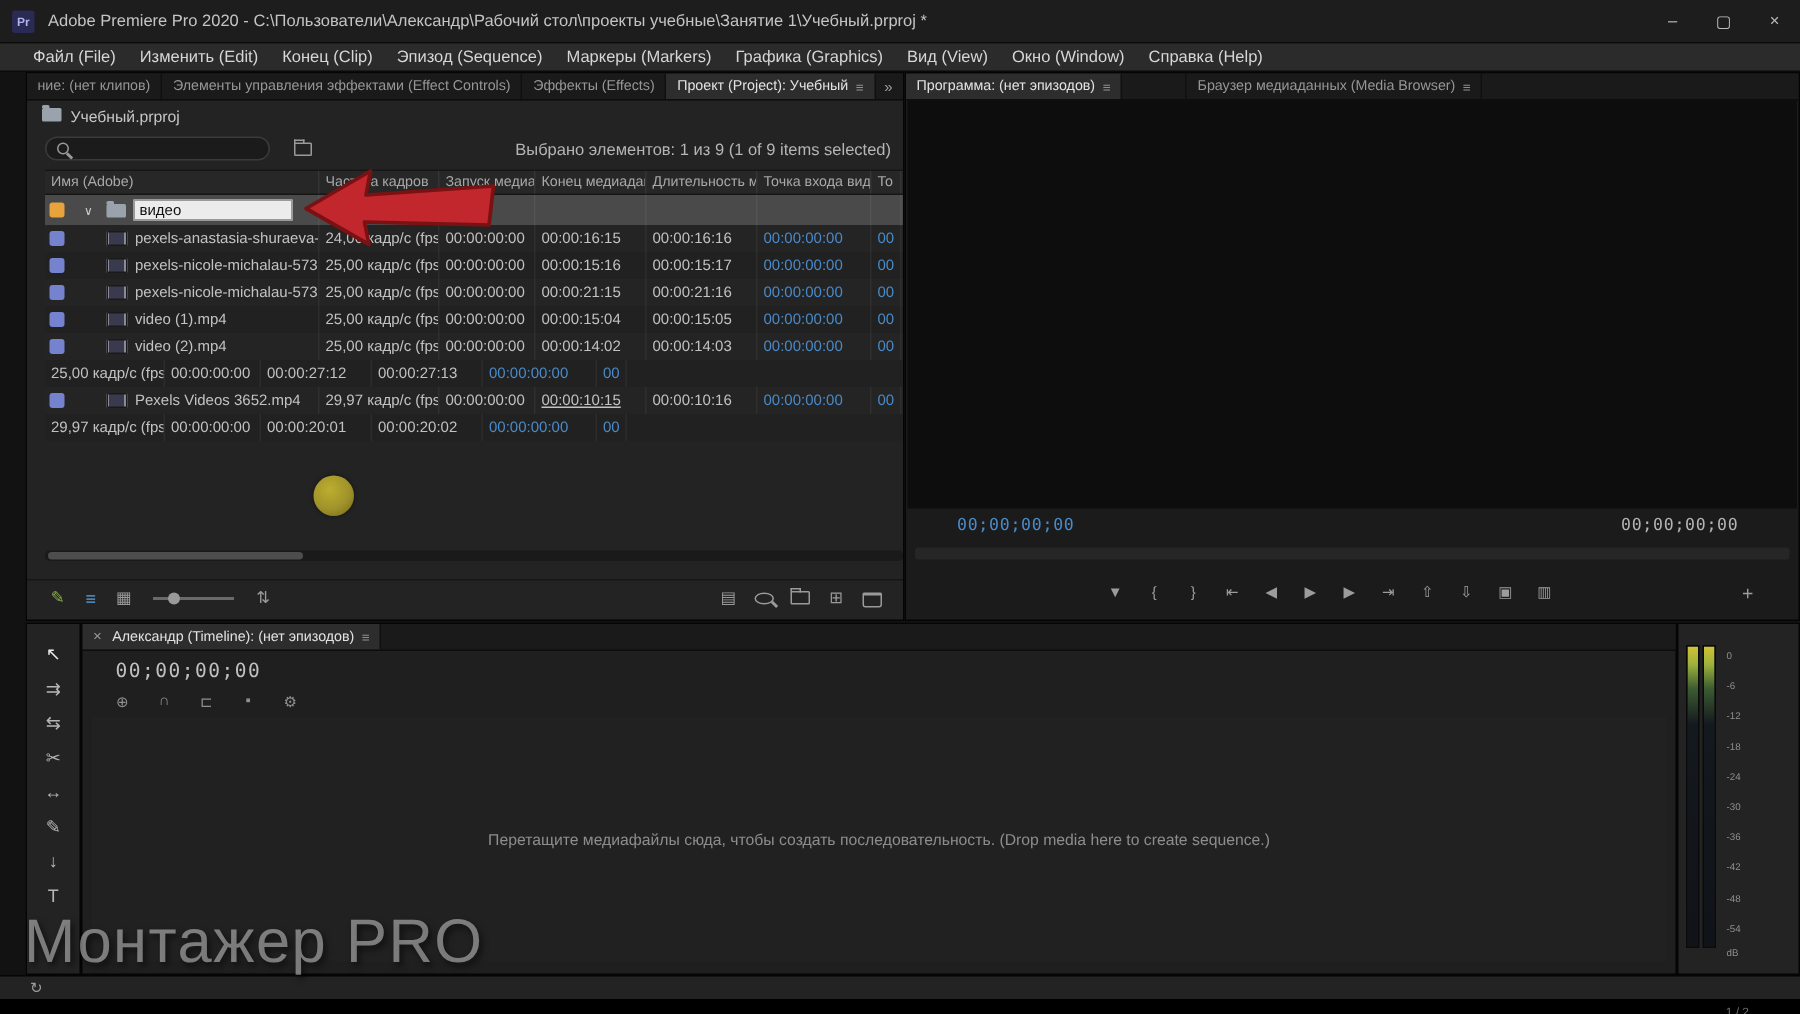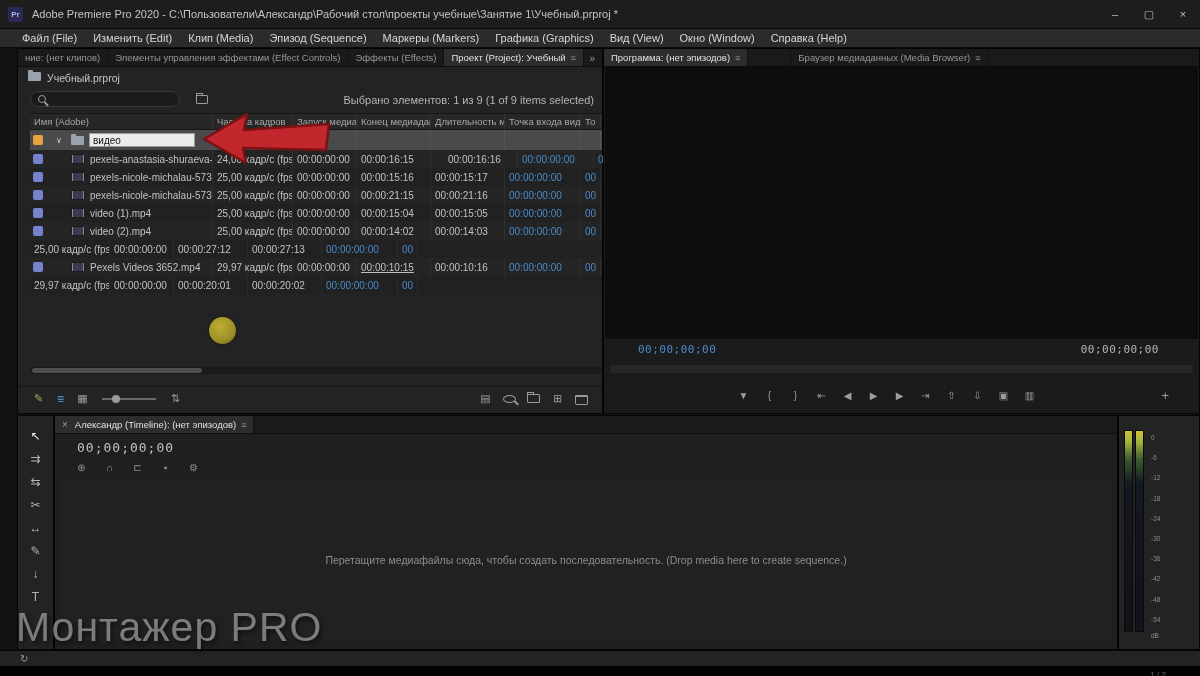--- a/index.html
+++ b/index.html
@@ -123,21 +123,21 @@
   <div class="win-controls">
     <span class="win-btn" data-name="minimize-button">–</span>
     <span class="win-btn" data-name="maximize-button">▢</span>
     <span class="win-btn" data-name="close-button">×</span>
   </div>
 </div>
 
 <div id="menubar" data-name="menu-bar">
     <span class="menu-item" data-name="menu-item">Файл (File)</span>
     <span class="menu-item" data-name="menu-item">Изменить (Edit)</span>
-    <span class="menu-item" data-name="menu-item">Клип (Media)</span>
+    <span class="menu-item" data-name="menu-item">Конец (Clip)</span>
     <span class="menu-item" data-name="menu-item">Эпизод (Sequence)</span>
     <span class="menu-item" data-name="menu-item">Маркеры (Markers)</span>
     <span class="menu-item" data-name="menu-item">Графика (Graphics)</span>
     <span class="menu-item" data-name="menu-item">Вид (View)</span>
     <span class="menu-item" data-name="menu-item">Окно (Window)</span>
     <span class="menu-item" data-name="menu-item">Справка (Help)</span>
   </div>
 
 <div class="group" id="left-group" data-name="project-panel-group">
   <div class="tabbar" id="left-tabbar" data-name="left-tab-bar">
@@ -202,21 +202,21 @@
     <div class="trow" data-name="table-row">
           <div class="td name" data-name="cell-name" style="width: 183px;">
             <span class="chip" data-name="label-chip"></span>
             <span class="spacer"></span>
             <span class="clip-icon" data-name="video-clip-icon"></span>
             <span class="fname" data-name="clip-name">pexels-anastasia-shuraeva-</span>
           </div>
           <div class="td" data-name="cell-fps" style="width: 80px;">24,00 кадр/с (fps)</div>
           <div class="td" data-name="cell-start" style="width: 64px;">00:00:00:00</div>
           <div class="td" data-name="cell-end" style="width: 74px;">00:00:16:15</div>
-          <div class="td" data-name="cell-duration" style="width: 74px; margin-left: 13px;">00:00:16:16</div>
+          <div class="td" data-name="cell-duration" style="width: 74px;">00:00:16:16</div>
           <div class="td blue" data-name="cell-in" style="width: 76px;">00:00:00:00</div>
           <div class="td blue" data-name="cell-more" style="width: 20px;">00</div>
         </div>
         <div class="trow alt" data-name="table-row">
           <div class="td name" data-name="cell-name" style="width: 183px;">
             <span class="chip" data-name="label-chip"></span>
             <span class="spacer"></span>
             <span class="clip-icon" data-name="video-clip-icon"></span>
             <span class="fname" data-name="clip-name">pexels-nicole-michalau-573</span>
           </div>

